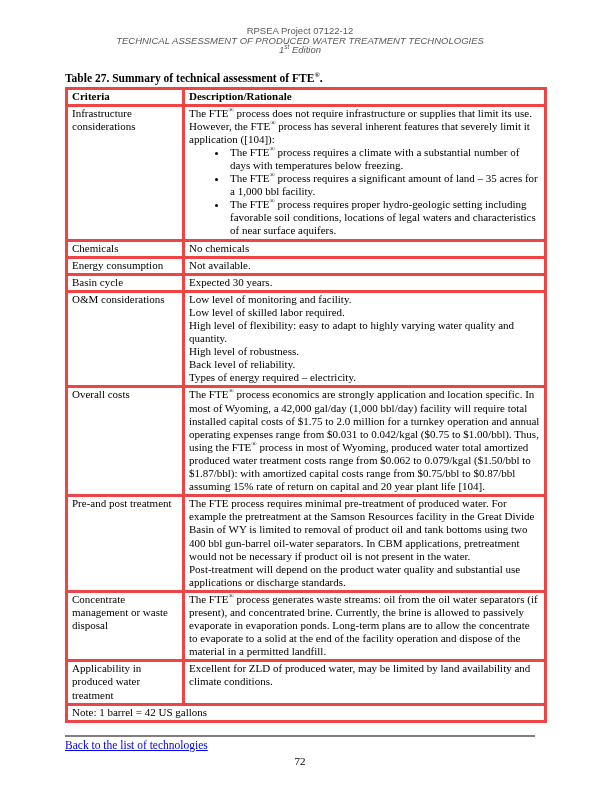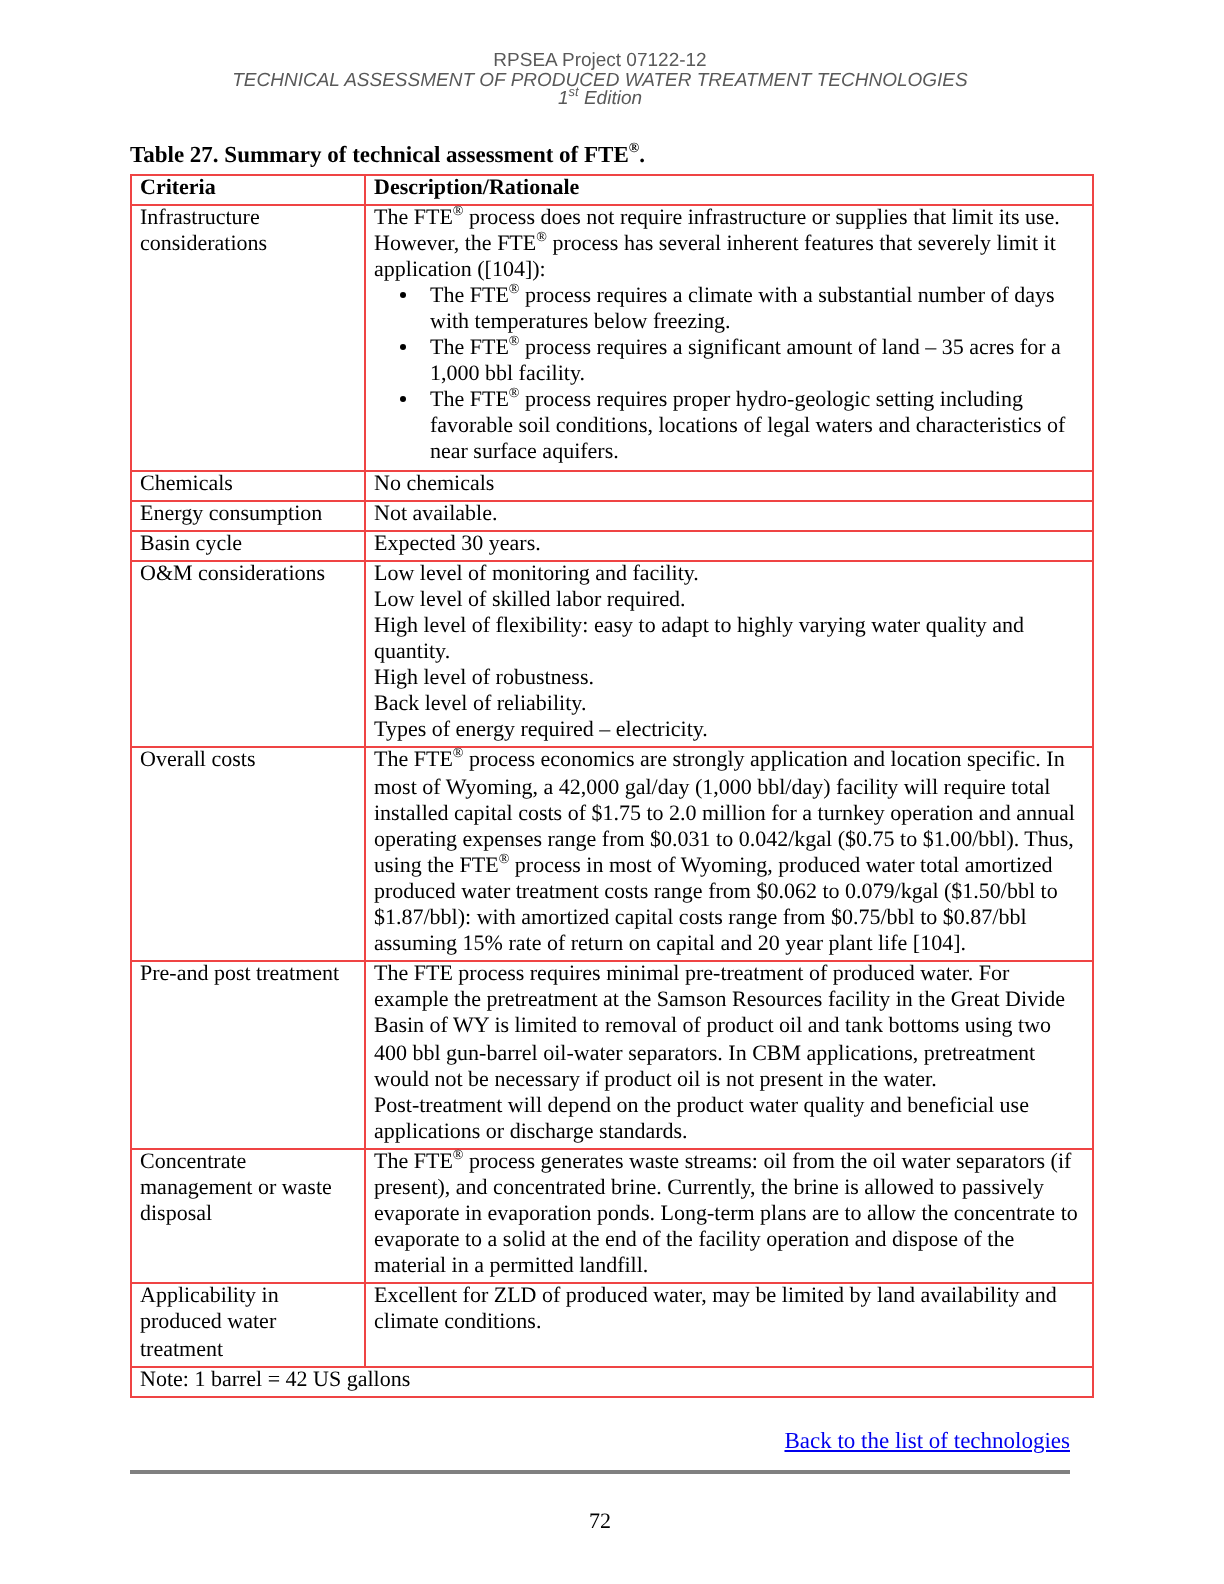--- a/index.html
+++ b/index.html
@@ -30,39 +30,39 @@
     font-size: 11.5px;
     line-height: 13px;
   }
   sup { font-size: 7px; vertical-align: super; line-height: 0; }
   table.assessment {
     border-collapse: collapse;
     width: 482px;
     table-layout: fixed;
   }
   table.assessment th, table.assessment td {
-    border: 1px solid #ef4444;
+    border: 3px solid #ef4444;
     padding: 0px 4px 1px 4px;
     vertical-align: top;
     text-align: left;
     font-size: 11px;
     line-height: 13.1px;
     word-wrap: break-word;
   }
   table.assessment th { font-weight: bold; }
   col.crit-col { width: 117px; }
   .para { margin: 0; }
   td ul {
     margin: 0;
     padding-left: 26px;
     list-style-type: disc;
   }
-  td ul li { padding-left: 2px; }
+  td ul li { padding-left: 2px; margin-left: 13px; }
   .back-link-wrap {
-    text-align: right;
+    text-align: left;
     margin-top: 16px;
     font-size: 11.5px;
   }
   .back-link-wrap a {
     color: #0000EE;
     text-decoration: underline;
     cursor: pointer;
   }
   .page-footer {
     position: absolute;
@@ -146,21 +146,21 @@
         <tr>
           <td>Overall costs</td>
           <td>
             <div class="para">The FTE<sup>®</sup> process economics are strongly application and location specific. In most of Wyoming, a 42,000 gal/day (1,000 bbl/day) facility will require total installed capital costs of $1.75 to 2.0 million for a turnkey operation and annual operating expenses range from $0.031 to 0.042/kgal ($0.75 to $1.00/bbl). Thus, using the FTE<sup>®</sup> process in most of Wyoming, produced water total amortized produced water treatment costs range from $0.062 to 0.079/kgal ($1.50/bbl to $1.87/bbl): with amortized capital costs range from $0.75/bbl to $0.87/bbl assuming 15% rate of return on capital and 20 year plant life [104].</div>
           </td>
         </tr>
         <tr>
           <td>Pre-and post treatment</td>
           <td>
             <div class="para">The FTE process requires minimal pre-treatment of produced water. For example the pretreatment at the Samson Resources facility in the Great Divide Basin of WY is limited to removal of product oil and tank bottoms using two 400 bbl gun-barrel oil-water separators. In CBM applications, pretreatment would not be necessary if product oil is not present in the water.</div>
-            <div class="para">Post-treatment will depend on the product water quality and beneficial use applications or discharge standards.</div>
+            <div class="para">Post-treatment will depend on the product water quality and substantial use applications or discharge standards.</div>
           </td>
         </tr>
         <tr>
           <td>Concentrate management or waste disposal</td>
           <td>
             <div class="para">The FTE<sup>®</sup> process generates waste streams: oil from the oil water separators (if present), and concentrated brine. Currently, the brine is allowed to passively evaporate in evaporation ponds. Long-term plans are to allow the concentrate to evaporate to a solid at the end of the facility operation and dispose of the material in a permitted landfill.</div>
           </td>
         </tr>
         <tr>
           <td>Applicability in produced water treatment</td>

